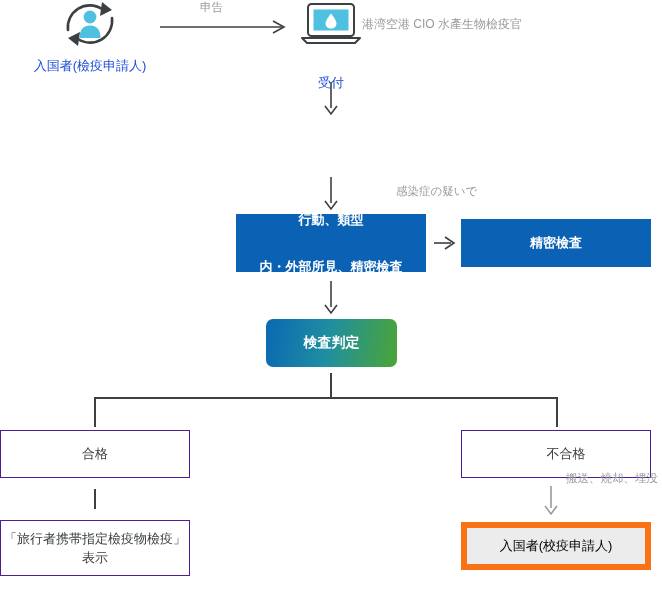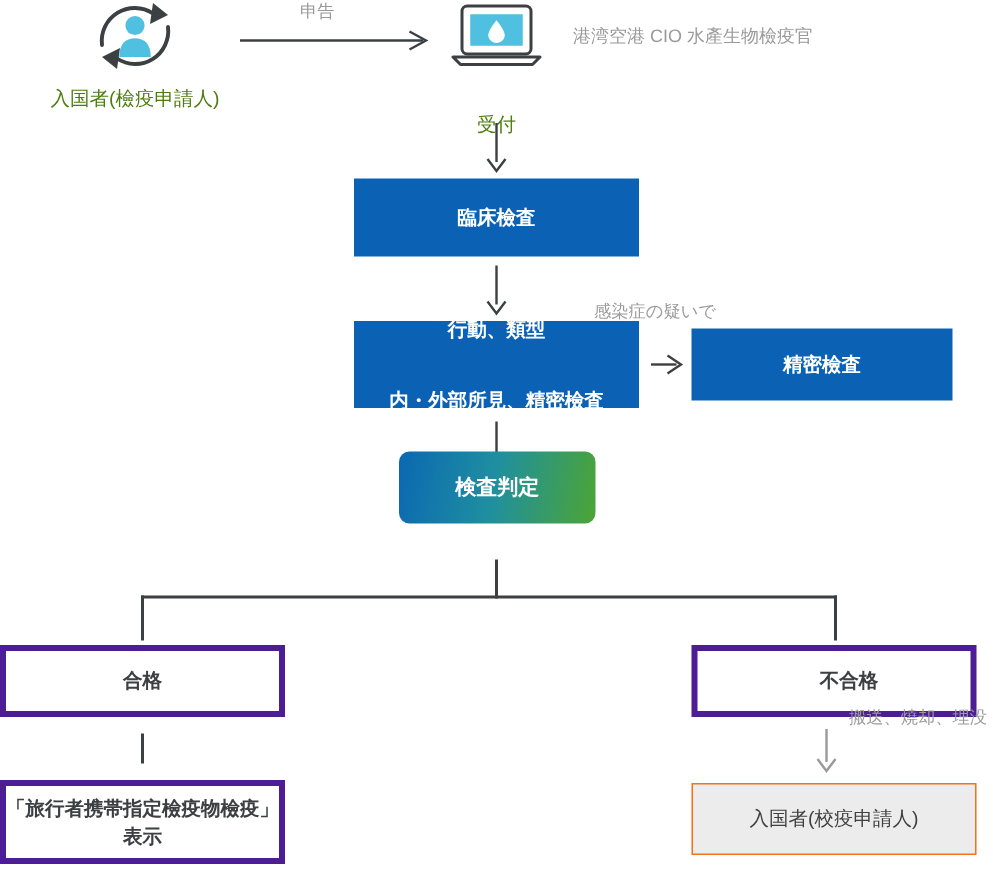--- a/index.html
+++ b/index.html
@@ -16,21 +16,21 @@
   }
   #flow {
     position: relative;
     width: 662px;
     height: 589px;
   }
   .abs { position: absolute; }
 
   
   .label-dark {
-    color: #4d7c0f;
+    color: #1d4ed8;
     font-size: 13px;
     line-height: 1.35;
     text-align: center;
     white-space: nowrap;
   }
   .label-gray {
     color: #9a9a9a;
     font-size: 12px;
     line-height: 1.35;
     white-space: nowrap;
@@ -64,35 +64,34 @@
     font-weight: bold;
     border-radius: 7px;
     display: flex;
     align-items: center;
     justify-content: center;
     text-align: center;
     box-sizing: border-box;
   }
   .box-outline {
     background: #ffffff;
-    border: 4px solid #4c1d95;
+    border: 1px solid #4c1d95;
     color: #3c4043;
     font-size: 13px;
     line-height: 1.5;
     display: flex;
     align-items: center;
     justify-content: center;
     text-align: center;
     box-sizing: border-box;
-    font-weight: bold;
   }
   .box-filled {
     background: #ececec;
-    border: 1px solid #f97316;
-    color: #404040;
+    border: 6px solid #f97316;
+    color: #000000;
     font-size: 13px;
     display: flex;
     align-items: center;
     justify-content: center;
     text-align: right;
     box-sizing: border-box;
   }
 
   
   .v-line {
@@ -134,65 +133,62 @@
 
   <div class="abs icon-wrap" style="left:300px; top:2px; width:62px; height:44px;">
     <svg width="62" height="44" viewBox="0 0 62 44">
       <rect x="8" y="2" width="46" height="32" rx="3.5" fill="#ffffff" stroke="#3c4043" stroke-width="2"></rect>
       <rect x="13.5" y="7.5" width="35" height="21" fill="#4fc0e0"></rect>
       <path d="M31,11.5 C31,11.5 25.5,18.2 25.5,21.4 C25.5,24.4 27.9,26.6 31,26.6 C34.1,26.6 36.5,24.4 36.5,21.4 C36.5,18.2 31,11.5 31,11.5 Z" fill="#ffffff"></path>
       <path d="M2,36 L60,36 L55,41 L7,41 Z" fill="#ffffff" stroke="#3c4043" stroke-width="2" stroke-linejoin="round"></path>
     </svg>
   </div>
   <div class="abs label-dark" style="left:276px; top:57px; width:110px;margin-top:17px;">受付</div>
-  <div class="abs label-gray" style="left:382px; top:16px;">港湾空港 CIO 水產生物檢疫官</div>
+  <div class="abs label-gray" style="left:362px; top:16px;">港湾空港 CIO 水產生物檢疫官</div>
 
   <div class="abs" style="left:324px; top:82px;">
     <svg width="14" height="34" viewBox="0 0 14 34">
       <line x1="7" y1="0" x2="7" y2="26" stroke="#3c4043" stroke-width="1.6"></line>
       <polyline points="1,24 7,32 13,24" fill="none" stroke="#3c4043" stroke-width="1.6"></polyline>
     </svg>
   </div>
 
-  <div class="abs box-blue" style="left:236px; top:119px; width:190px; height:52px;">
-    <span>臨床檢査</span>
-  </div>
 
   <div class="abs" style="left:324px; top:177px;">
     <svg width="14" height="34" viewBox="0 0 14 34">
       <line x1="7" y1="0" x2="7" y2="26" stroke="#3c4043" stroke-width="1.6"></line>
       <polyline points="1,24 7,32 13,24" fill="none" stroke="#3c4043" stroke-width="1.6"></polyline>
     </svg>
   </div>
-  <div class="abs annot" style="left:396px; top:200px;">感染症の疑いで</div>
+  <div class="abs annot" style="left:396px; top:184px;">感染症の疑いで</div>
 
   <div class="abs box-blue" style="left:236px; top:214px; width:190px; height:58px; flex-direction:column;gap:28px;">
     <span>行動、類型</span>
     <span>内・外部所見、精密檢査</span>
   </div>
 
   <div class="abs" style="left:434px; top:235px;">
     <svg width="24" height="16" viewBox="0 0 24 16">
       <line x1="0" y1="8" x2="17" y2="8" stroke="#3c4043" stroke-width="1.6"></line>
       <polyline points="11,2 20,8 11,14" fill="none" stroke="#3c4043" stroke-width="1.6"></polyline>
     </svg>
   </div>
 
-  <div class="abs box-blue" style="left:461px; top:219px; width:174px; height:48px;">
+  <div class="abs box-blue" style="left:461px; top:219px; width:190px; height:48px;">
     <span>精密檢査</span>
   </div>
 
   <div class="abs" style="left:324px; top:281px;">
     <svg width="14" height="34" viewBox="0 0 14 34">
       <line x1="7" y1="0" x2="7" y2="26" stroke="#3c4043" stroke-width="1.6"></line>
       <polyline points="1,24 7,32 13,24" fill="none" stroke="#3c4043" stroke-width="1.6"></polyline>
     </svg>
   </div>
 
-  <div class="abs box-grad" style="left:266px; top:301px; width:131px; height:48px;font-family:Liberation Mono, monospace;">
+  <div class="abs box-grad" style="left:266px; top:319px; width:131px; height:48px;font-family:Liberation Mono, monospace;">
     <span>検査判定</span>
   </div>
 
   <div class="abs v-line" style="left:330px; top:373px; height:26px;"></div>
   <div class="abs h-line" style="left:94px; top:397px; width:464px;"></div>
   <div class="abs v-line" style="left:94px; top:397px; height:30px;"></div>
   <div class="abs v-line" style="left:556px; top:397px; height:30px;"></div>
 
   <div class="abs box-outline" style="left:0px; top:430px; width:190px; height:48px;">
     <span>合格</span>

